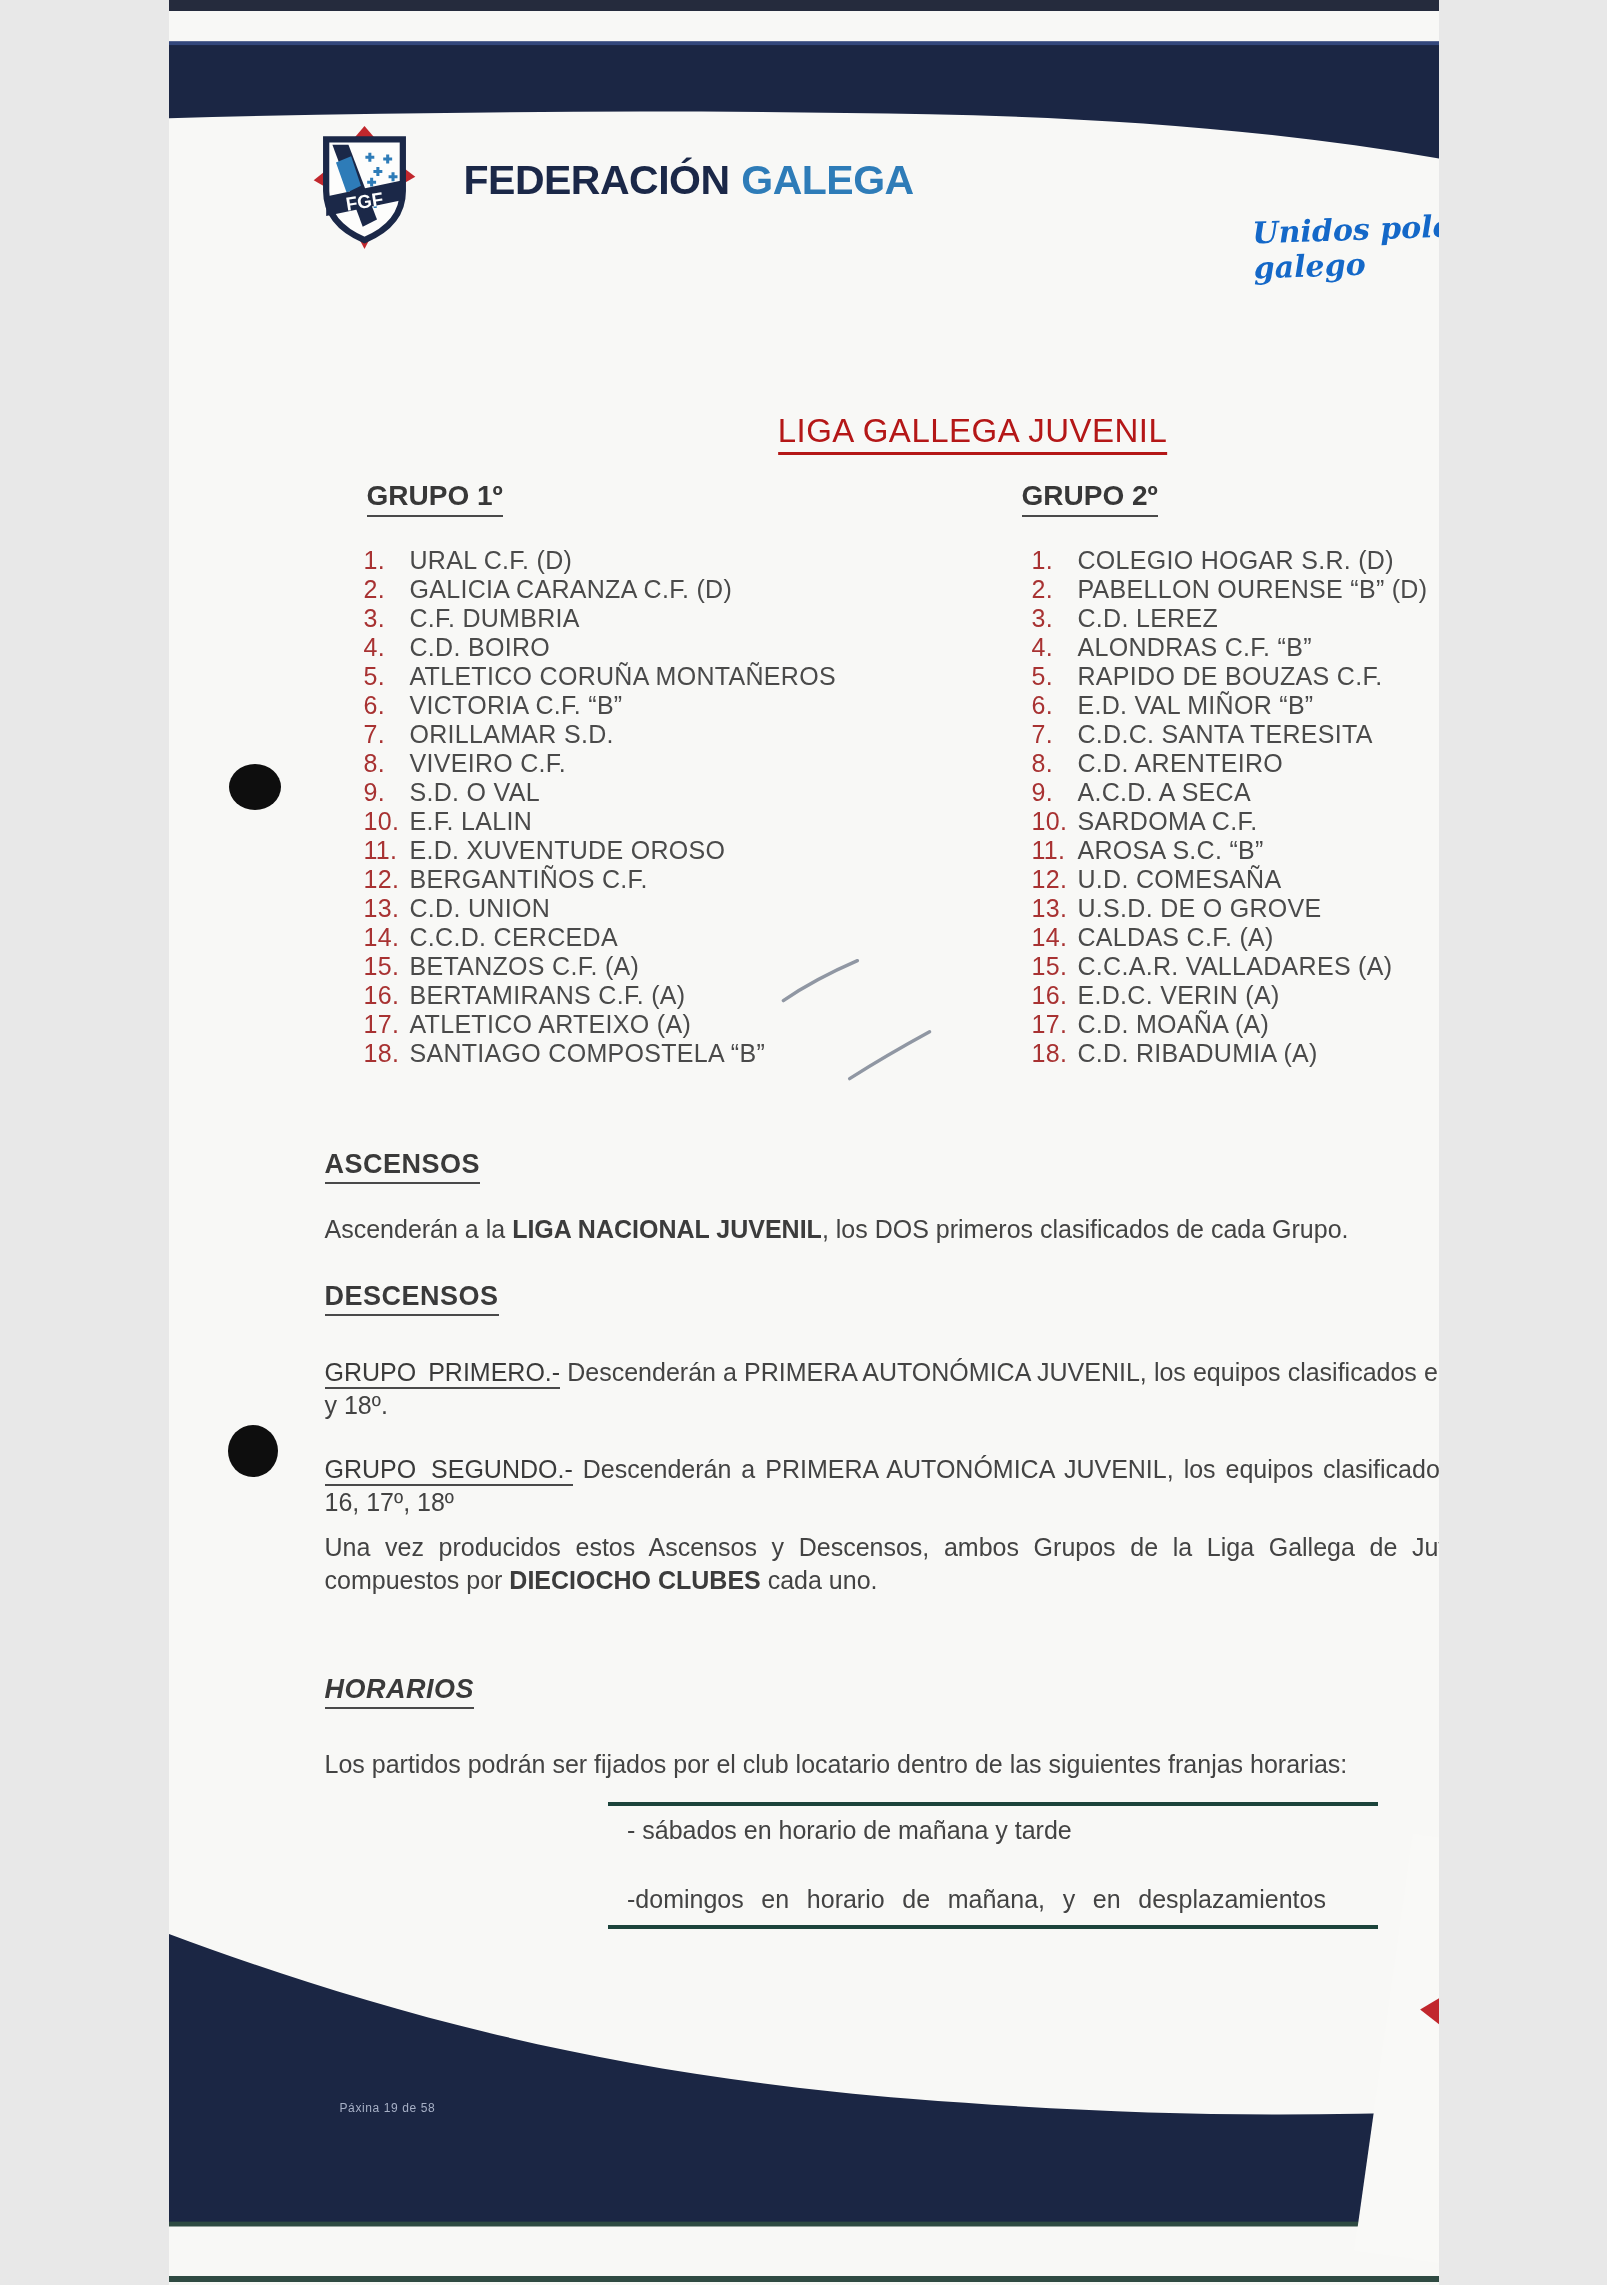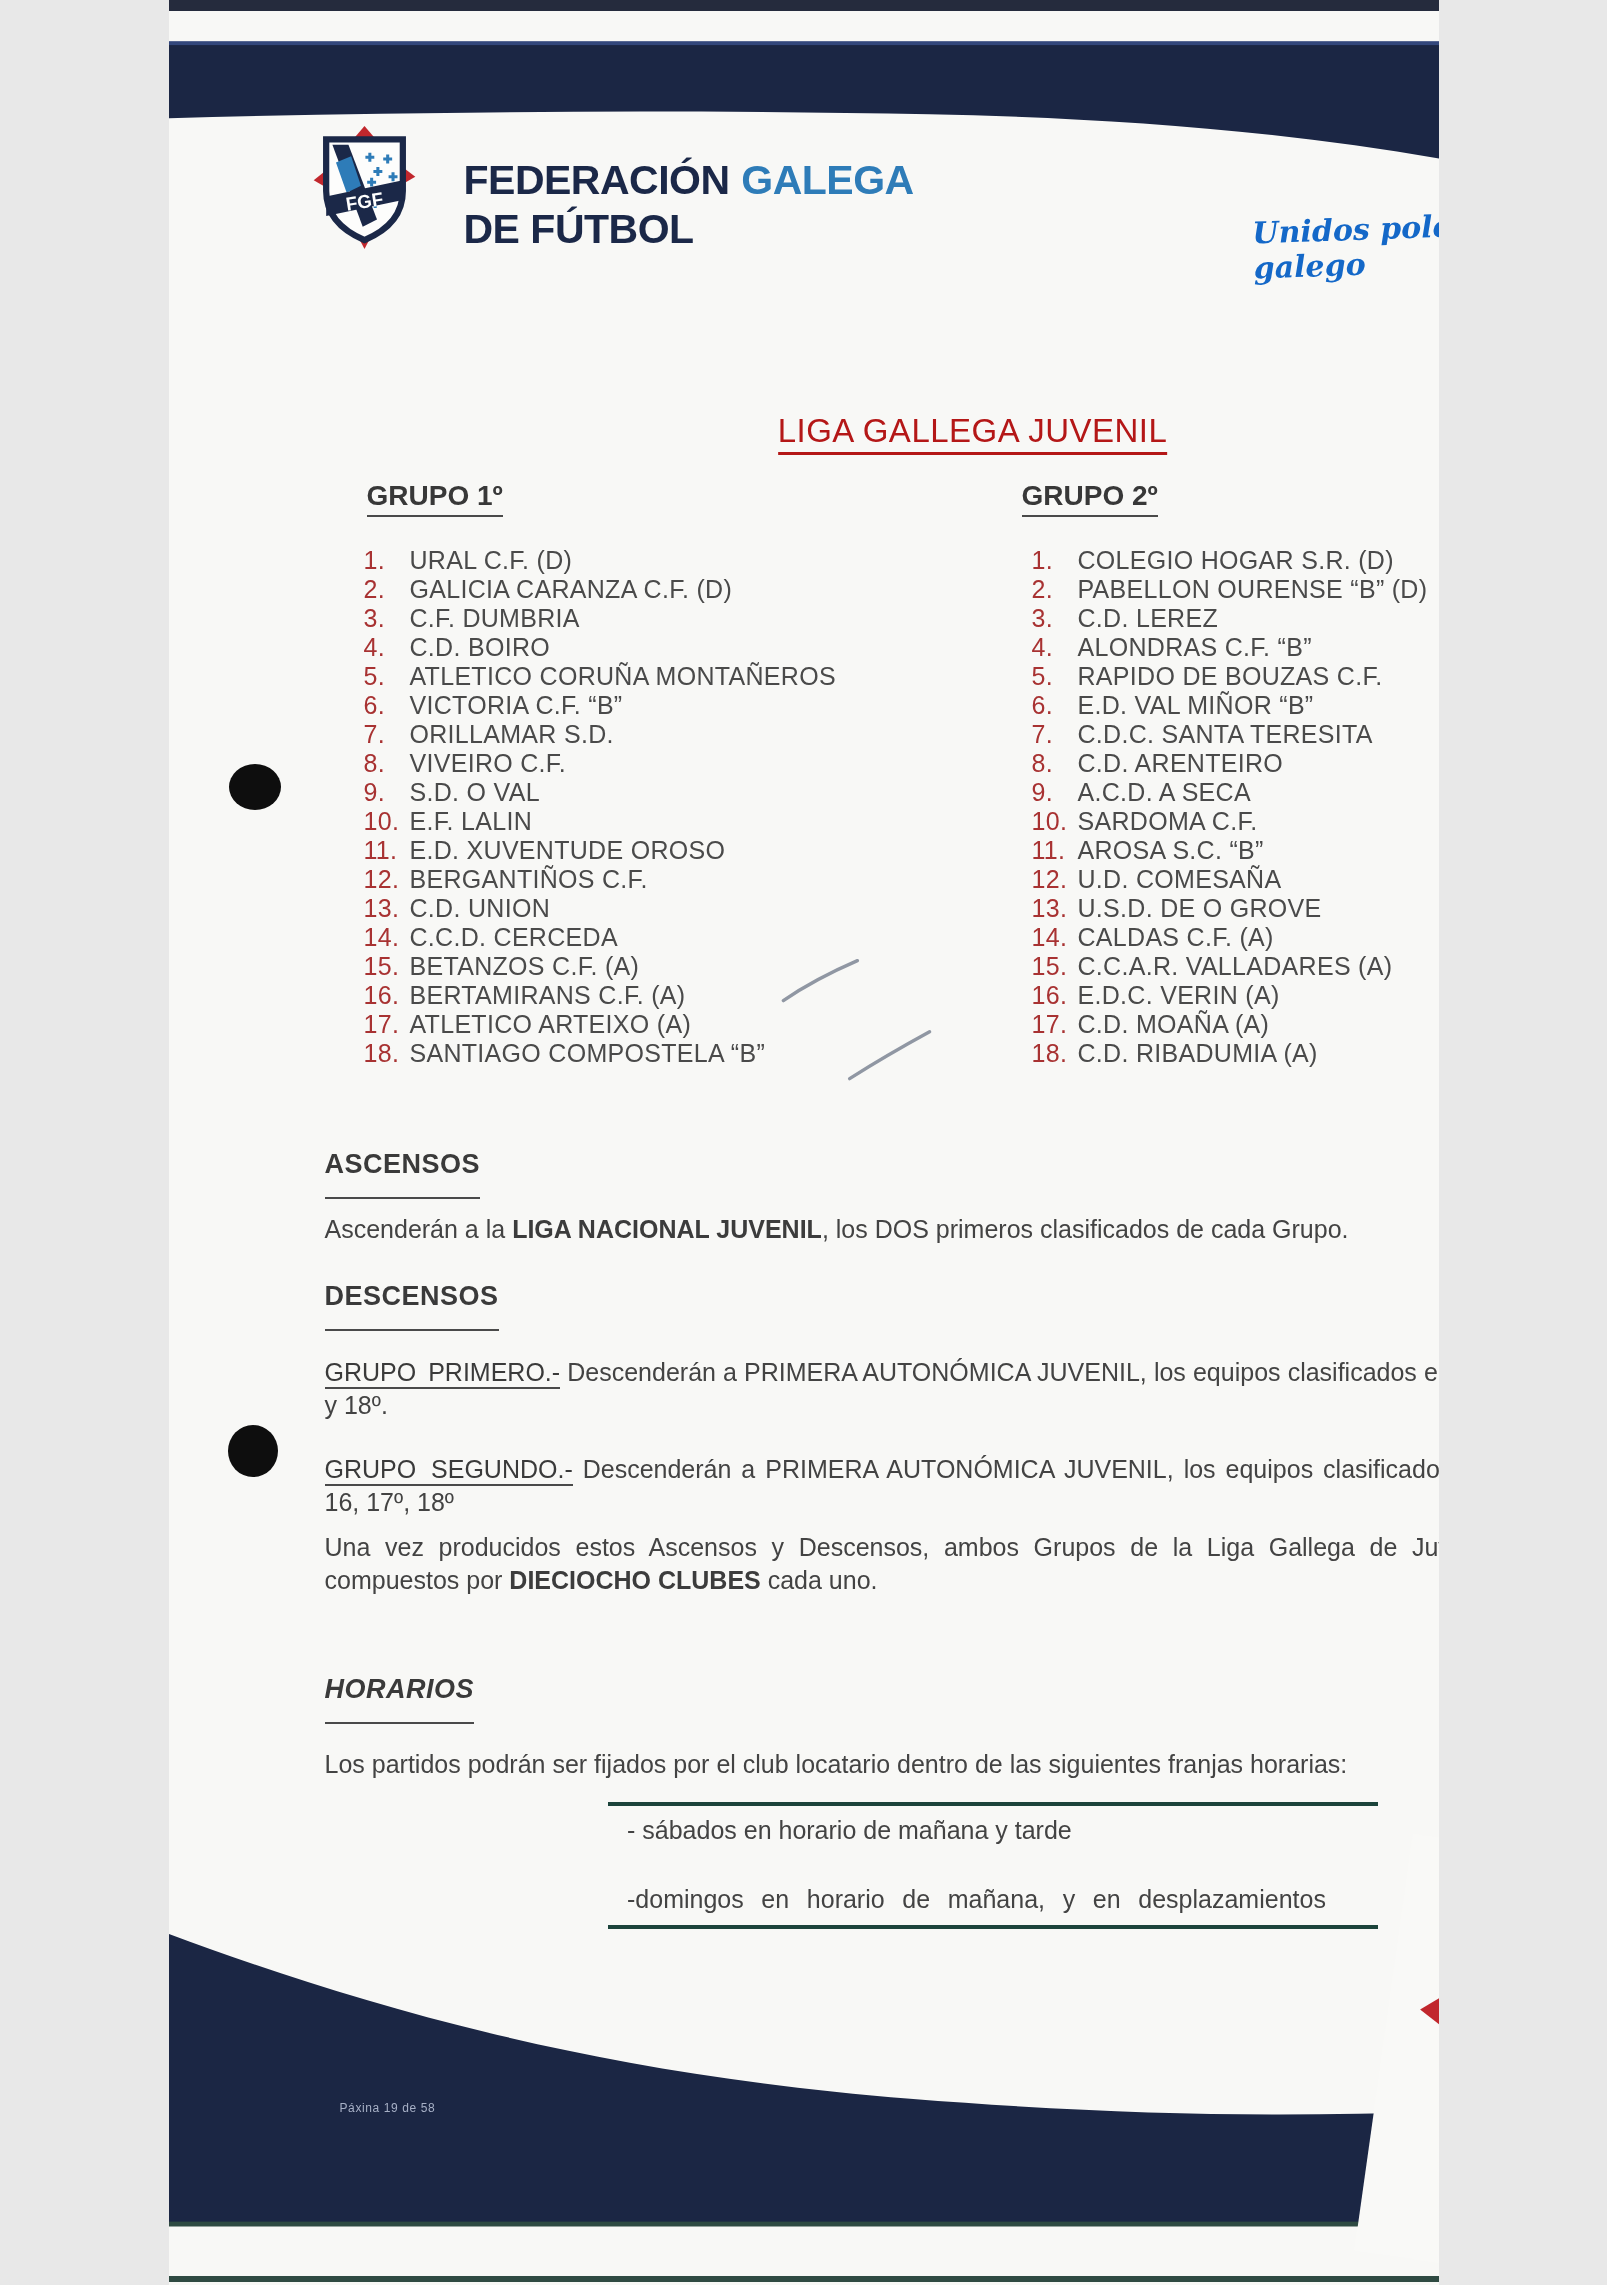--- a/index.html
+++ b/index.html
@@ -21,21 +21,21 @@
     color:#1468c8;font-family:"DejaVu Serif", serif;transform:rotate(-2deg);}
   
   .doc-title{left:804px;top:412px;transform:translateX(-50%);white-space:nowrap;
     font-size:33px;font-weight:normal;color:#b41717;letter-spacing:0.5px;
     border-bottom:3.9px solid #b41717;padding-bottom:2px;}
   .group-heading{font-size:28px;font-weight:bold;color:#383838;
     border-bottom:2.9px solid #4a4a4a;padding-bottom:2.9px;display:inline-block;}
   .gh1{left:180px;top:480px;margin-left:18px;}
   .gh2{left:853px;top:480px;}
   .section-heading{font-size:27px;font-weight:bold;color:#3a3a3a;
-    border-bottom:2.9px solid #4a4a4a;padding-bottom:17px;display:inline-block;letter-spacing:0.5px;}
+    border-bottom:2.9px solid #4a4a4a;padding-bottom:2px;display:inline-block;letter-spacing:0.5px;}
   
   .team-list{top:546px;font-size:25px;letter-spacing:0.3px;}
   .list1{left:195px;width:624px;}
   .list2{left:863px;width:624px;}
   .team-row{height:29px;line-height:29px;white-space:nowrap;}
   .team-row .num{display:inline-block;width:46px;color:#a83232;}
   .team-row .team{color:#4a4a4a;}
   
   .para{font-size:25px;line-height:33px;color:#434343;width:1312px;}
   .just{text-align:justify;}
@@ -96,21 +96,20 @@
     <rect x="0" y="42" width="1604" height="4" fill="#33477c"></rect>
   </svg>
 
   <div class="abs logo-shield-wrap">
     <svg width="107" height="125" viewBox="0 0 120 140">
       <use href="#fgf-shield"></use>
     </svg>
   </div>
   <div class="abs wordmark">
     <div><span class="wm-navy">FEDERACIÓN</span><span class="wm-blue">GALEGA</span></div>
-    <div class="wm-navy">DE FÚTBOL</div>
   </div>
   <div class="abs tagline">Unidos polo fútbol galego</div>
 
   <div class="abs doc-title">LIGA GALLEGA JUVENIL</div>
 
   <div class="abs gh1"><span class="group-heading">GRUPO 1º</span></div>
   <div class="abs gh2"><span class="group-heading">GRUPO 2º</span></div>
 
   <div class="abs team-list list1">
       <div class="team-row"><span class="num">1.</span><span class="team">URAL C.F. (D)</span></div>

